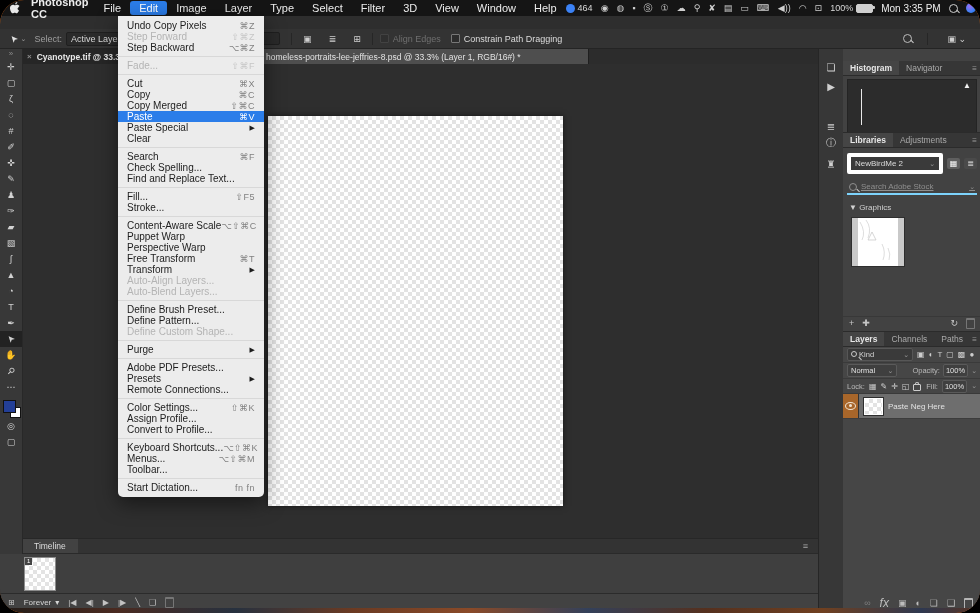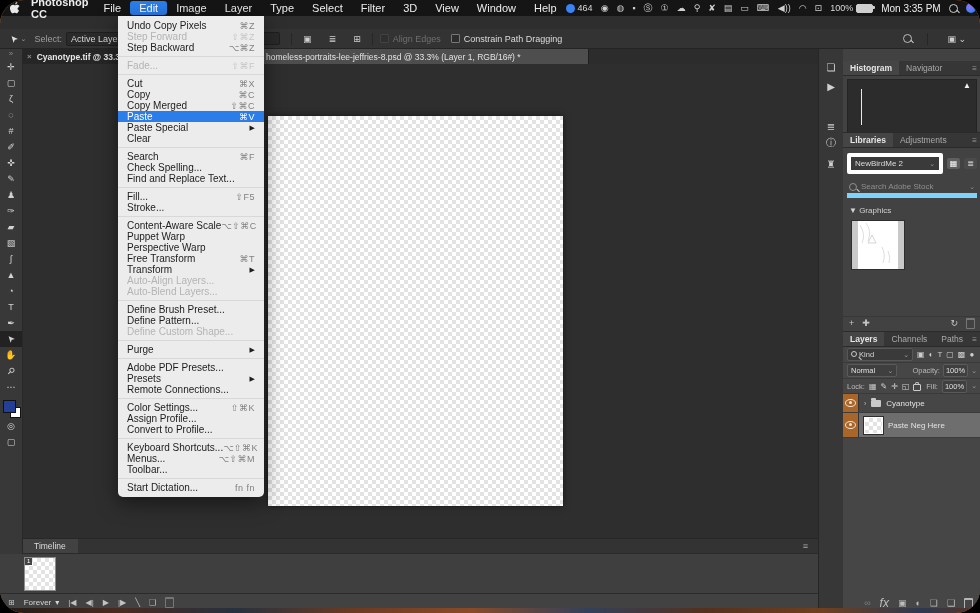--- a/index.html
+++ b/index.html
@@ -96,22 +96,22 @@
   .histo-block{position:relative;height:83px;padding-top:12px;box-sizing:border-box;background:#424242;}
   .histo-box{position:relative;margin:3px 4px 0 4px;height:54px;background:#2c2c2c;border:1px solid #242424;}
   .histo-line{position:absolute;left:13px;top:9px;width:1px;height:36px;background:#e9e9e9;}
   .histo-warn{position:absolute;right:5px;top:1px;color:#f2f2f2;font-size:8px;}
   .lib-block{position:relative;height:198px;background:#424242;border-top:1px solid #2b2b2b;}
   .librow{display:flex;align-items:center;margin:5px 4px 0 4px;gap:4px;}
   .libsel{flex:1;height:13px;background:#3a3a3a;border:4px solid #ffffff;border-radius:2px;display:flex;align-items:center;
           padding:0 4px;font-size:8px;color:#dcdcdc;justify-content:space-between;}
   .viewbtn{width:13px;height:11px;text-align:center;line-height:11px;font-size:8px;color:#cfcfcf;background:#4a4a4a;border-radius:2px;}
   .viewbtn.on{background:#5f5f5f;color:#fff;}
-  .searchrow{display:flex;align-items:center;margin:6px 4px 0 4px;height:13px;border-bottom:5px solid #7dd3fc;
-             font-size:8px;color:#8f8f8f;gap:4px;padding:0 2px;}
+  .searchrow{display:flex;align-items:center;margin:6px 4px 0 4px;height:13px;border-bottom:2px solid #7dd3fc;
+             font-size:8px;color:#8f8f8f;gap:4px;padding:0 2px;text-decoration:underline;}
   .sectionrow{margin:8px 4px 0 6px;font-size:8px;color:#d2d2d2;}
   .thumb{position:relative;margin:5px 0 0 8px;width:52px;height:48px;background:#fff;border:1px solid #2e2e2e;overflow:hidden;}
   .thumb .edge{position:absolute;top:0;width:6px;height:100%;background:#c9c9c9;}
   .libfooter{position:absolute;left:0;bottom:2px;width:100%;height:13px;display:flex;align-items:center;gap:8px;
              padding:0 6px;box-sizing:border-box;font-size:9px;color:#c6c6c6;border-top:1px solid #383838;}
   .libfooter .right{margin-left:auto;display:flex;gap:8px;align-items:center;}
   .layers-block{position:relative;height:280px;background:#464646;border-top:1px solid #2b2b2b;}
   .flt-row{display:flex;align-items:center;height:15px;padding:0 4px;gap:4px;border-bottom:1px solid #3a3a3a;}
   .kindsel{width:58px;height:11px;background:#3a3a3a;border:1px solid #575757;border-radius:2px;display:flex;
            align-items:center;font-size:7.5px;color:#d6d6d6;padding:0 3px;justify-content:space-between;}
@@ -412,30 +412,20 @@
                 <span class="ic">◱</span>
                 <span class="lockglyph"></span>
               </span>
             <span style="margin-left:auto">Fill:</span>
             <span class="valbox">
                 <span>100%</span>
               </span>
             <span style="font-size:7px;color:#9a9a9a">⌄</span>
           </div>
           <div id="layer-rows">
-              <div class="lrow group">
-                <div class="eyecell">
-                  <span class="eye"></span>
-                </div>
-                <div class="body">
-                  <span class="grpchev">›</span>
-                  <span class="folder"></span>
-                  <span>Cyanotype</span>
-                </div>
-              </div>
               <div class="lrow sel">
                 <div class="eyecell">
                   <span class="eye"></span>
                 </div>
                 <div class="body">
                   <span class="lthumb checker"></span>
                   <span>Paste Neg Here</span>
                 </div>
               </div>
             </div>

